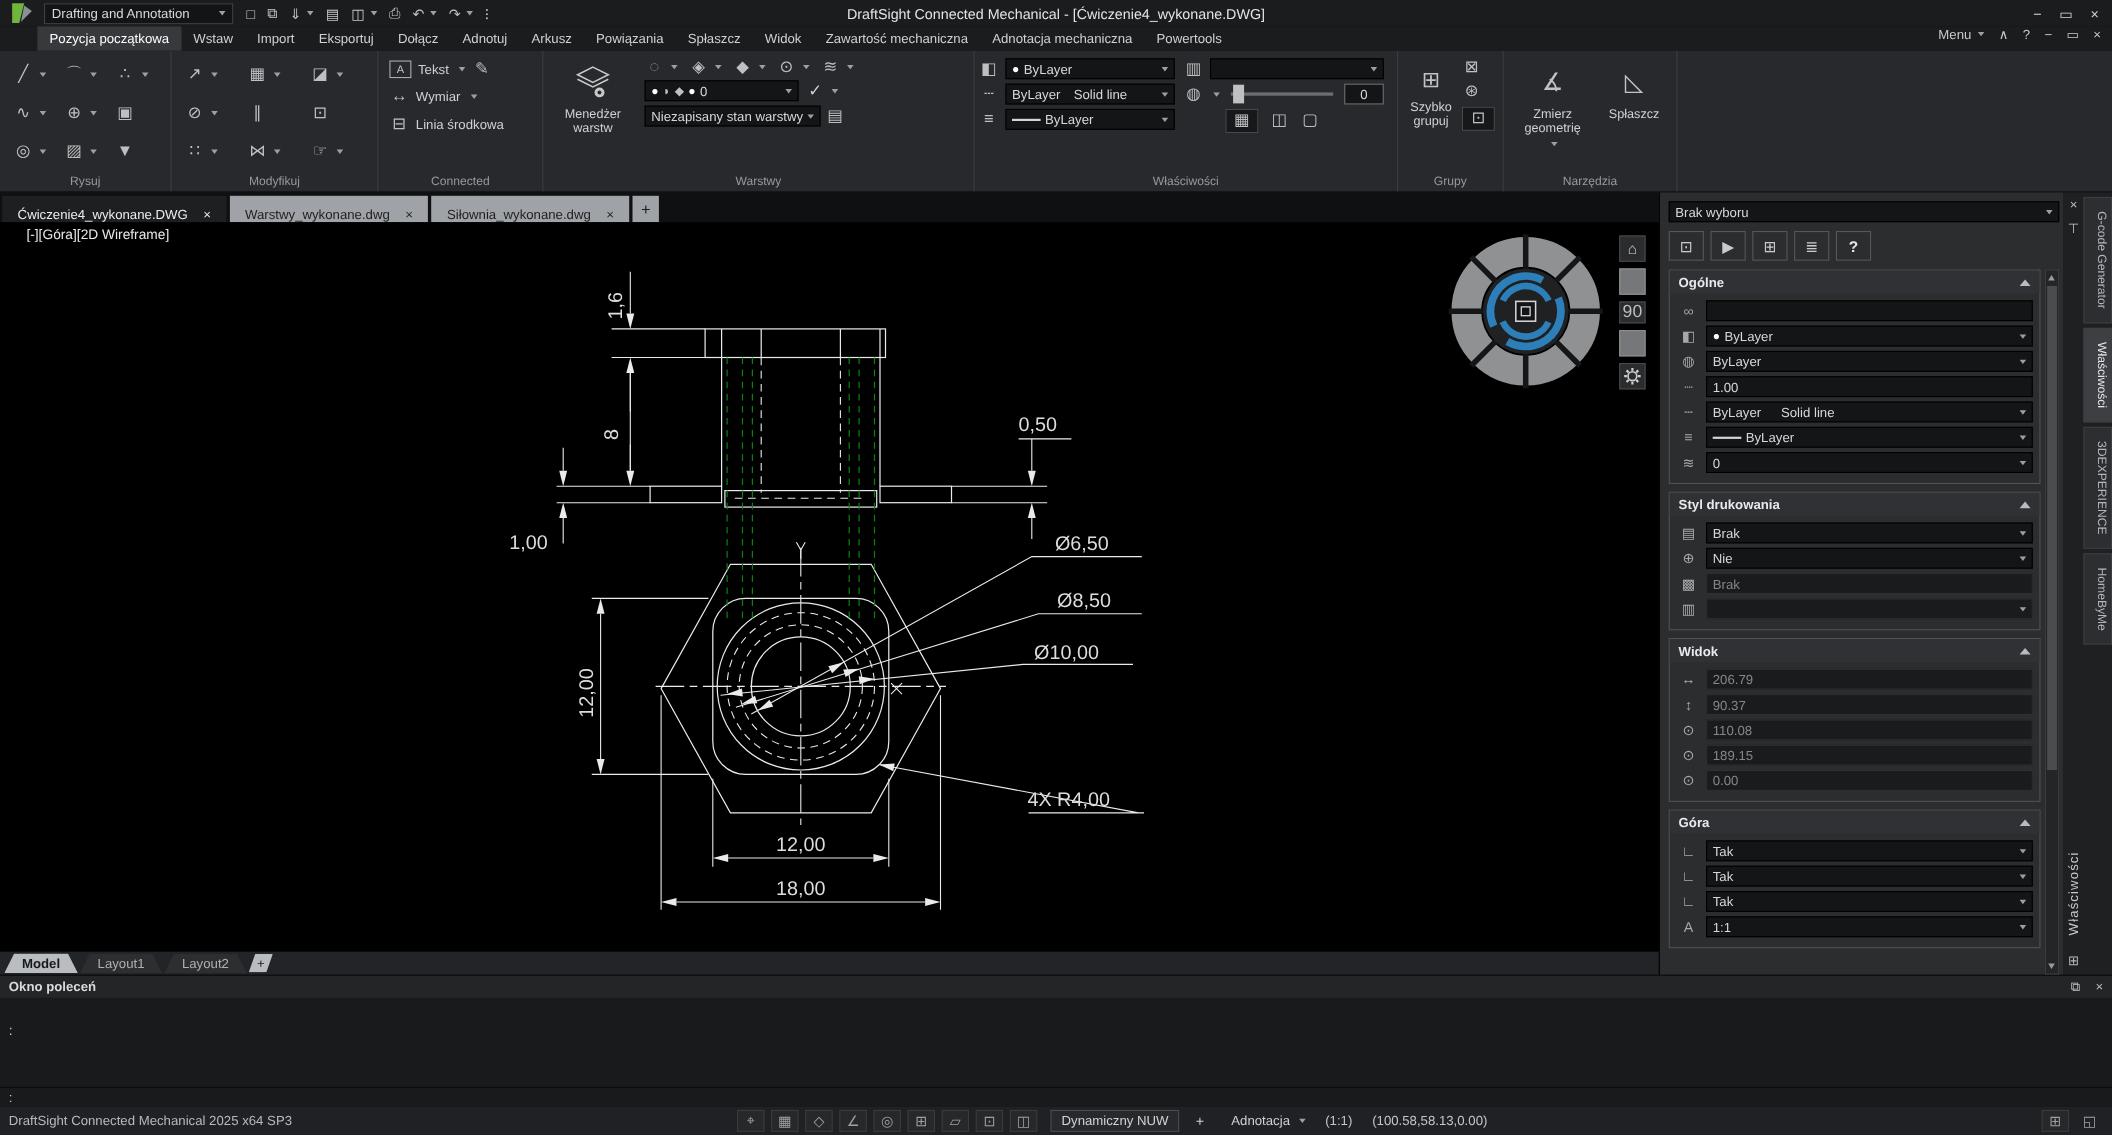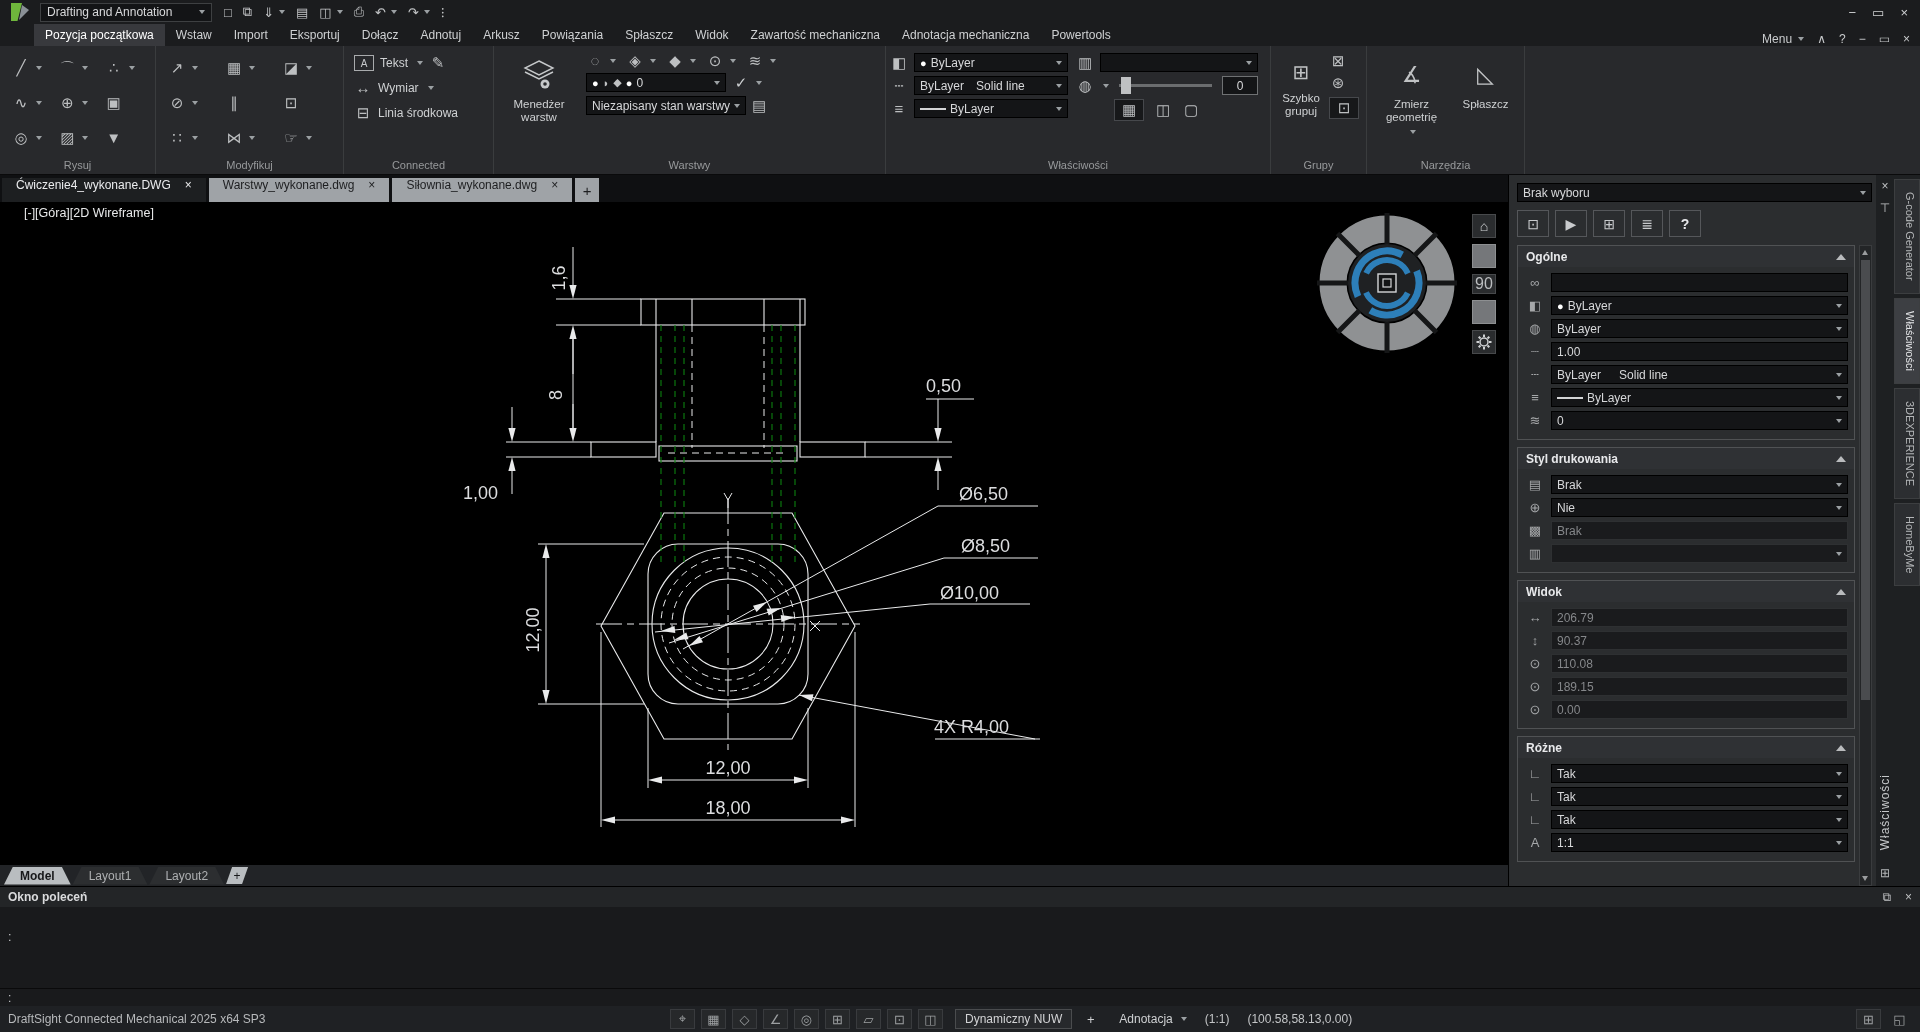--- a/index.html
+++ b/index.html
@@ -13,21 +13,21 @@
 .caret{width:0;height:0;border-left:3.5px solid transparent;border-right:3.5px solid transparent;border-top:4px solid #9ba0a3;margin-left:auto}
 .caret.inline{margin-left:3px}
 .qat{display:flex;gap:11px;margin-left:12px;color:#c3c5c7;font-size:13px;align-items:center}
 .qat .qi{display:flex;align-items:center;gap:2px}
 .title-text{position:absolute;left:0;right:0;text-align:center;font-size:13px;color:#e3e4e6;pointer-events:none}
 .winbtns{margin-left:auto;display:flex;gap:16px;color:#d0d2d4;font-size:13px;z-index:2;padding-right:4px}
 
 .rtabs{height:22px;background:#1b1c1e;display:flex;align-items:stretch;padding-left:34px;position:relative}
 .rtab{display:flex;align-items:center;padding:0 11px;color:#cfd1d3;white-space:nowrap}
 .rtab.active{background:#38393d;color:#fff}
-.rtabs-right{position:absolute;right:10px;top:0;height:100%;display:flex;align-items:flex-end;gap:13px;color:#c8cacc}
+.rtabs-right{position:absolute;right:10px;top:0;height:100%;display:flex;align-items:flex-start;gap:13px;color:#c8cacc}
 
 .ribbon{height:129px;background:#28292c;display:flex;border-bottom:1px solid #0a0a0b}
 .rgroup{display:flex;flex-direction:column;border-right:1px solid #3a3c3e;padding:3px 4px 0}
 .rgroup-body{flex:1;display:flex;align-items:flex-start}
 .rgroup-label{text-align:center;color:#97999b;font-size:11px;padding:2px 2px 3px}
 .igrid{display:grid;grid-template-columns:repeat(3,auto);column-gap:8px;row-gap:10px;padding:6px 8px;align-items:center}
 .ib{display:flex;align-items:center;gap:3px}
 .g{font-size:15px;color:#bdbfc1;width:18px;text-align:center;line-height:16px}
 .bigbtn{display:flex;flex-direction:column;align-items:center;padding:3px 5px;text-align:center;color:#cfd1d3}
 .bigbtn .bicon{height:46px;display:flex;align-items:center;justify-content:center}
@@ -43,21 +43,21 @@
 .prop-cols{display:flex;gap:8px;padding-top:4px}
 .pcol{display:flex;flex-direction:column;gap:4px}
 .slider{flex:1;height:3px;background:#6b6d6f;position:relative;margin:0 4px}
 .thumb{position:absolute;left:2px;top:-7px;width:10px;height:17px;background:#bfc1c3}
 .vbox{width:36px;height:19px;border:1px solid #6f7173;background:#141517;display:flex;align-items:center;justify-content:center;color:#d7d8da}
 .pressbox{background:#17181a;border:1px solid #46484c;padding:2px 5px;display:flex;align-items:center;justify-content:center}
 
 .content{display:flex;height:711px}
 .leftcol{flex:1;display:flex;flex-direction:column;min-width:0}
 .doctabs{height:27px;background:#0f1012;display:flex;align-items:flex-end;gap:3px;padding: 2px 2px 0 2px}
-.dtab{display:flex;align-items:flex-start;gap:14px;padding:0 14px;height:24px;background:#9fa3a7;color:#1d1e20}
+.dtab{display:flex;align-items:flex-end;gap:14px;padding:0 14px;height:24px;background:#9fa3a7;color:#1d1e20}
 .dtab .x{font-size:12px}
 .dtab.active{background:#1d1f21;color:#ebecee}
 .plusbox{width:24px;height:24px;background:#9fa3a7;color:#1d1e20;display:flex;align-items:center;justify-content:center;font-size:15px}
 .viewport{position:relative;height:663px;background:#000;overflow:hidden}
 .vplabel{position:absolute;left:24px;top:4px;color:#e8e9ea;font-size:12.5px}
 svg.draw{position:absolute;left:0;top:0}
 .wheel{position:absolute;left:1312px;top:6px}
 .vctrl{position:absolute;right:12px;top:12px;display:flex;flex-direction:column;gap:6px;align-items:center}
 .vbtn{width:24px;height:24px;background:#2a2c2e;border:1px solid #47494b;display:flex;align-items:center;justify-content:center;color:#d0d2d4;font-size:14px}
 .vbtn.gray{background:#75777a;border-color:#8d8f91}
@@ -152,20 +152,21 @@
           <span class="caret inline"></span>
         </span>
       <span class="qi">
           <span>↷</span>
           <span class="caret inline"></span>
         </span>
       <span class="qi">
           <span>⁝</span>
         </span>
     </div>
+    <div class="title-text">DraftSight Connected Mechanical - [Ćwiczenie4_wykonane.DWG]</div>
     <div class="winbtns">
       <span>−</span>
       <span>▭</span>
       <span>×</span>
     </div>
   </div>
 
   <div class="rtabs">
     <span class="rtab active">Pozycja początkowa</span>
     <span class="rtab">Wstaw</span>
@@ -751,21 +752,21 @@
                   <span class="picon">⊙</span>
                   <div class="field disfield">
                     <span class="dis">0.00</span>
                   </div>
                 </div>
             </div>
           </div>
 
           <div class="psection">
             <div class="pshead">
-                <span>Różne</span>
+                <span>Góra</span>
                 <span class="up"></span>
               </div>
             <div class="prows">
               <div class="prow">
                   <span class="picon">∟</span>
                   <div class="field">
                     <span>Tak</span>
                     <span class="caret"></span>
                   </div>
                 </div>

